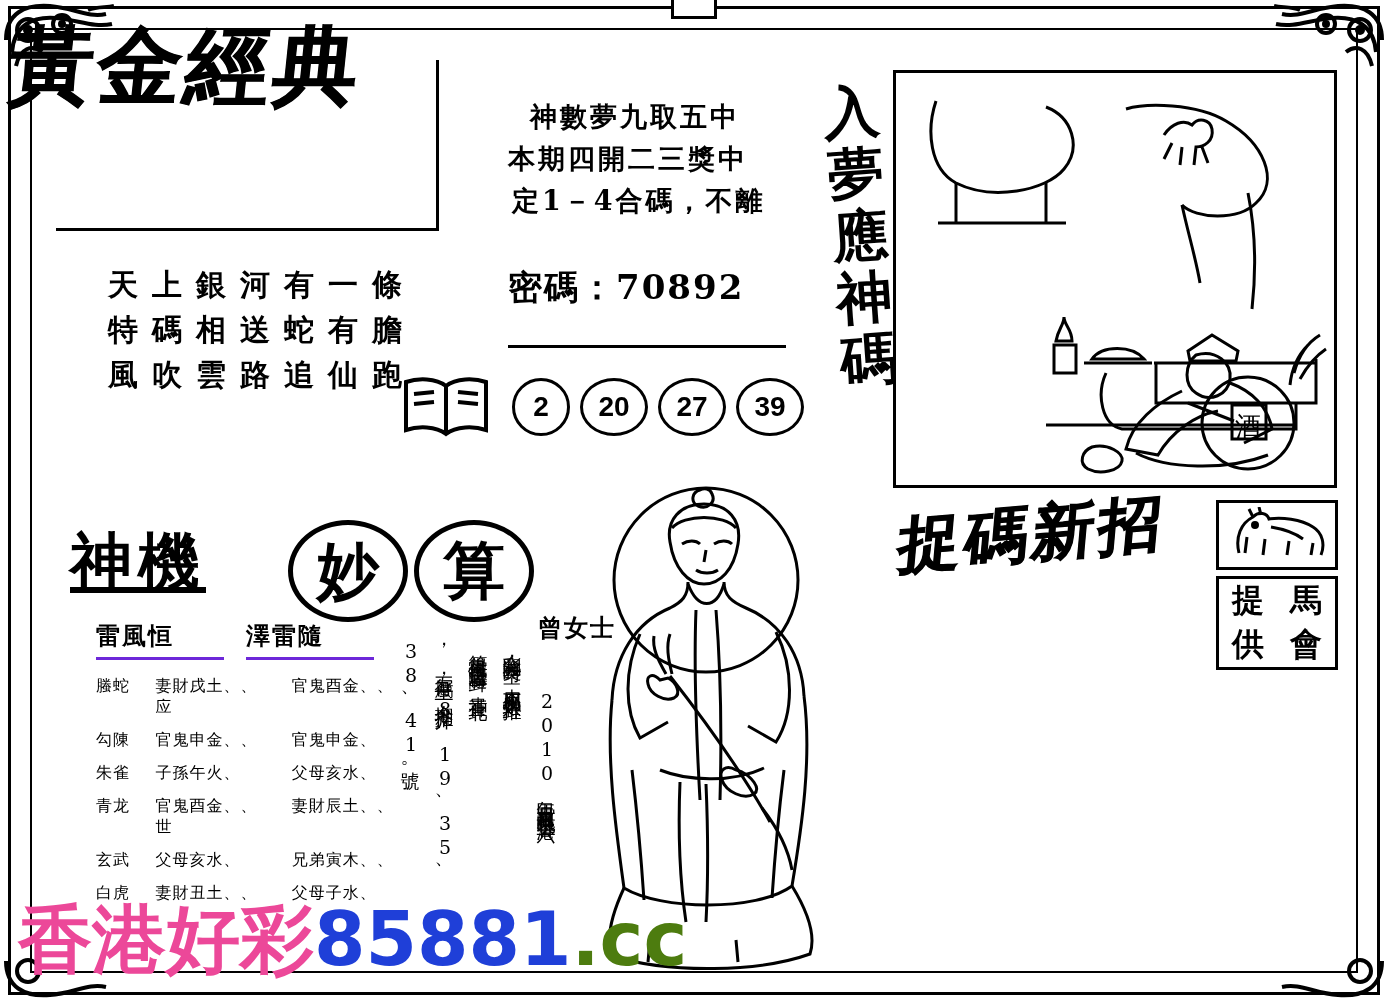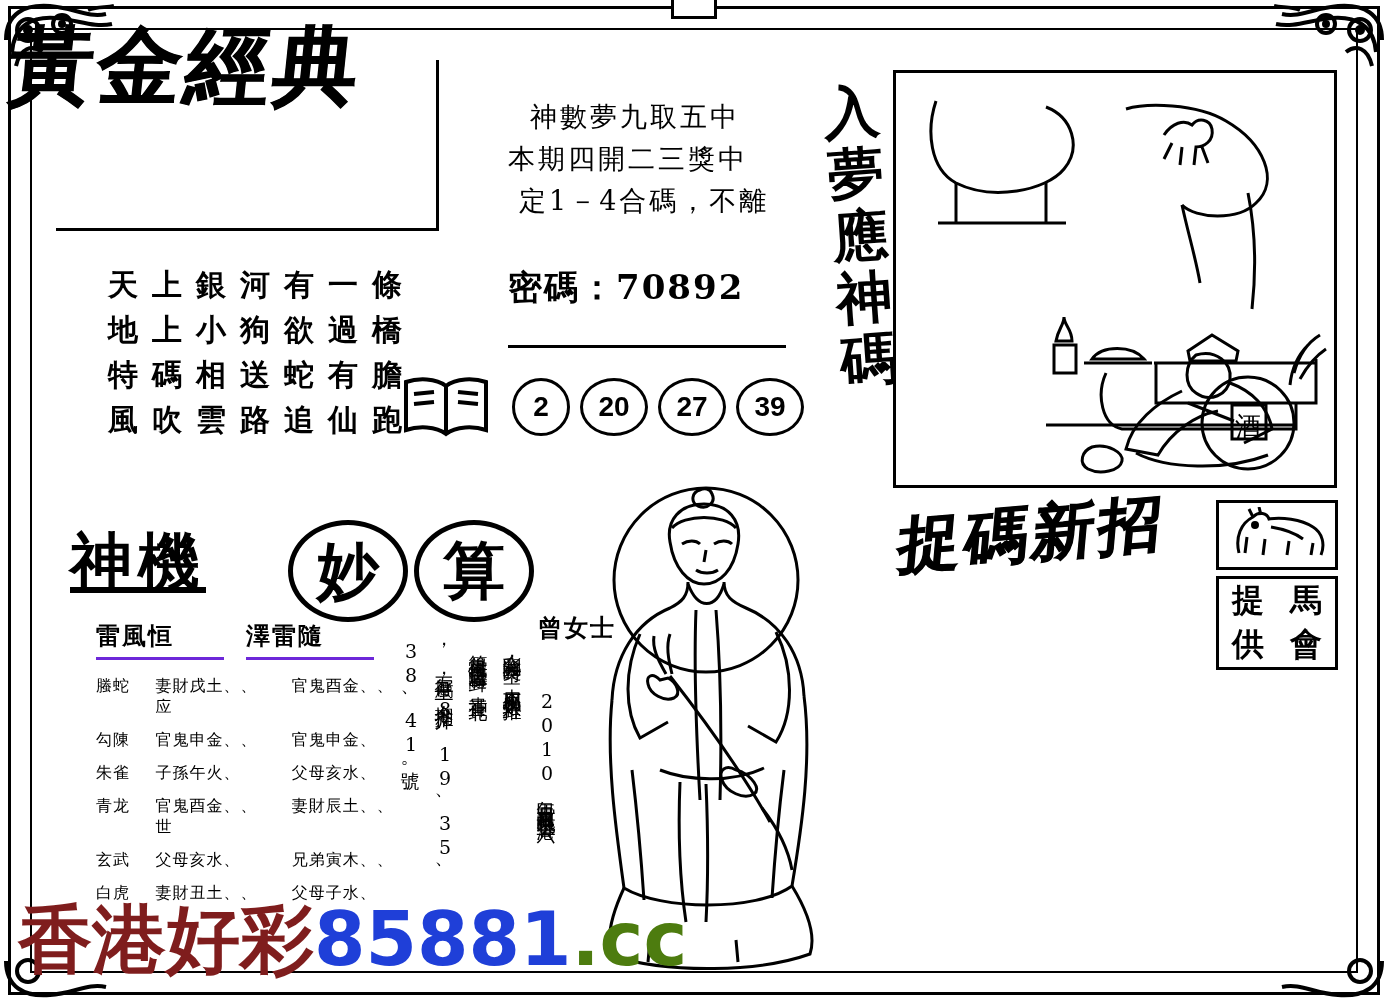--- a/index.html
+++ b/index.html
@@ -54,24 +54,24 @@
     position:absolute;left:108px;top:262px;
     font-size:30px;line-height:45px;letter-spacing:14px;
     font-family:"DejaVu Serif", serif;
     color:#000;font-weight:600;
   }
   .poem div{white-space:nowrap;}
   
   .center-lines{
     position:absolute;left:508px;top:96px;width:290px;
     font-size:27px;line-height:42px;letter-spacing:3px;
-    font-weight:normal;white-space:nowrap;
+    font-weight:bold;white-space:nowrap;
   }
   .center-lines .l1{margin-left:22px;}
-  .center-lines .l3{margin-left:11px;}
+  .center-lines .l3{margin-left:4px;}
   .code-row{
     position:absolute;left:508px;top:265px;
     font-size:34px;font-weight:bold;letter-spacing:2px;
     white-space:nowrap;
   }
   .hr-line{
     position:absolute;left:508px;top:345px;width:278px;height:3px;background:#000;
   }
   .book-icon{
     position:absolute;left:400px;top:372px;
@@ -192,21 +192,21 @@
   }
   .deity svg{display:block;}
   
   .watermark{
     position:absolute;left:18px;bottom:10px;
     font-size:74px;font-weight:bold;
     font-family:"DejaVu Sans", sans-serif;
     letter-spacing:0px;white-space:nowrap;
     z-index:50;
   }
-  .wm-red{color:#7f1d1d;}
+  .wm-red{color:#ec4899;}
   .wm-blue{color:#1f3fd8;}
   .wm-cc{color:#4d7c0f;}
 </style>
 </head>
 <body>
 
 <div class="page">
 
   <div class="frame-outer"></div>
   <div class="frame-inner"></div>
@@ -259,21 +259,20 @@
         <circle cx="26" cy="30" r="11"></circle>
       </g>
     </svg>
   </div>
 
   <div class="title-box"></div>
   <div class="brand-title">黃金經典</div>
 
   <div class="poem">
     <div>天上銀河有一條</div>
-    <div>地上小狗欲過橋</div>
     <div>特碼相送蛇有膽</div>
     <div>風吹雲路追仙跑</div>
   </div>
 
   <div class="center-lines">
     <div class="l1">神數夢九取五中</div>
     <div class="l2">本期四開二三獎中</div>
     <div class="l3">定1－4合碼，不離</div>
   </div>
 

